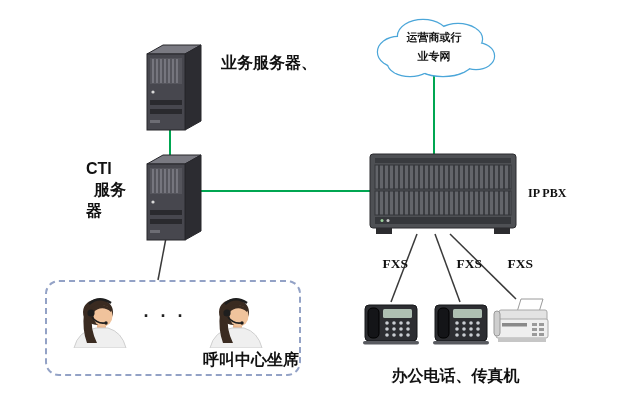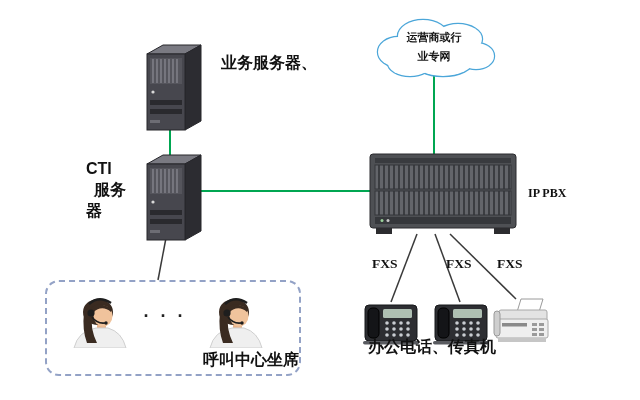--- a/index.html
+++ b/index.html
@@ -12,21 +12,21 @@
   .cloud-label{position:absolute;left:0;top:0;width:100%;height:100%;
     display:flex;flex-direction:column;align-items:center;justify-content:center;
     padding-top:2px;box-sizing:border-box;}
   .cloud-label span{font-size:11px;font-weight:600;line-height:19px;color:#111;}
   .dashed-box{position:absolute;left:45px;top:280px;width:256px;height:96px;
     border:2px dashed #93a2c6;border-radius:14px;z-index:2;box-sizing:border-box;}
   .dots{position:absolute;left:138px;top:306px;width:54px;text-align:center;
     font-size:18px;font-weight:700;letter-spacing:3px;color:#222;z-index:3;}
   .cc-label{position:absolute;left:6px;right:0;bottom:3px;text-align:right;}
   .fxs{position:absolute;z-index:3;font-family:"Liberation Serif",serif;
-    font-size:13.5px;font-weight:600;color:#111;width:36px;text-align:left;}
+    font-size:13.5px;font-weight:600;color:#111;width:36px;text-align:right;}
   svg{display:block;}
 </style>
 </head>
 <body>
 
 <div class="stage">
 
   <svg class="layer-lines" width="640" height="400" viewBox="0 0 640 400">
     <line x1="434" y1="68" x2="434" y2="155" stroke="#00a651" stroke-width="2"></line>
     <line x1="170" y1="128" x2="170" y2="160" stroke="#00a651" stroke-width="2"></line>
@@ -233,15 +233,15 @@
           <rect x="46" y="26" width="5" height="3"></rect>
         <rect x="39" y="31" width="5" height="3"></rect>
           <rect x="46" y="31" width="5" height="3"></rect>
         <rect x="39" y="36" width="5" height="3"></rect>
           <rect x="46" y="36" width="5" height="3"></rect>
       </g>
       <rect x="5" y="41" width="48" height="4" fill="#c6c6c6"></rect>
     </svg>
   </div>
 
-  <div class="lbl zh" style="left:368px;top:336px;width:175px;">办公电话、传真机</div>
+  <div class="lbl zh" style="left:368px;top:365px;width:175px;text-align:center;">办公电话、传真机</div>
 
 </div>
 
 </body></html>

